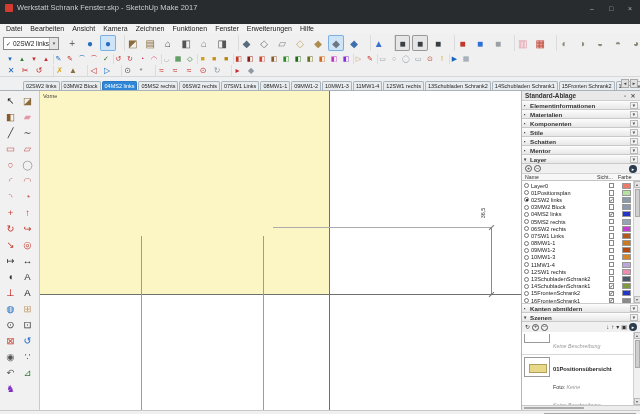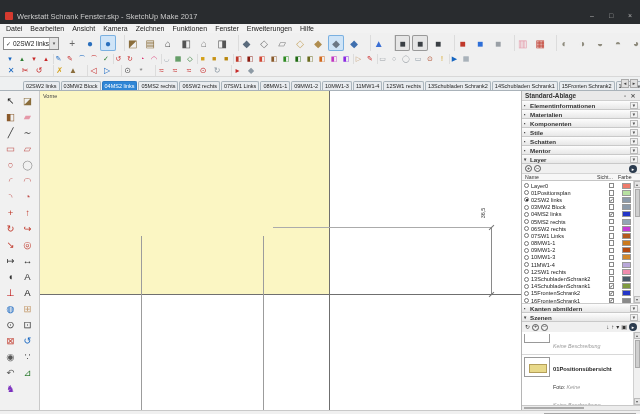--- a/index.html
+++ b/index.html
@@ -1,19 +1,19 @@
 <!DOCTYPE html>
 <html><head>
 <meta charset="utf-8">
 <style>
   *{margin:0;padding:0;box-sizing:border-box;}
   html,body{background:#555;}
   #window{width:640px;height:414px;position:relative;font-family:"Liberation Sans",sans-serif;background:#f0f0f0;overflow:hidden;border:0;}
   
-  .titlebar{height:13px;background:#292c2f;display:flex;align-items:flex-start;padding:12px 5px;gap:4px;}
+  .titlebar{height:13px;background:#292c2f;display:flex;align-items:flex-end;padding:12px 5px;gap:4px;}
   .logo{width:8px;height:8px;background:#d53a2f;border-radius:1px;flex:none;}
   .title{color:#c9c9c9;font-size:7.5px;flex:1;white-space:nowrap;overflow:hidden;}
   .winbtns{display:flex;gap:9px;color:#b0b0b0;font-size:7px;}
   .winbtn{width:10px;text-align:center;}
   
   .menubar{height:9px;background:#f2f2f2;display:flex;align-items:center;padding-left:2px;}
   .menuitem{font-size:7px;color:#1a1a1a;padding:0 4px;white-space:nowrap;}
   
   .tb1{height:20px;display:flex;align-items:center;padding-left:3px;background:#f0f0f0;}
   .combo{display:flex;align-items:center;width:64px;height:13px;background:#fff;border:1px solid #8a8a8a;font-size:6.5px;color:#222;margin-right:4px;}

